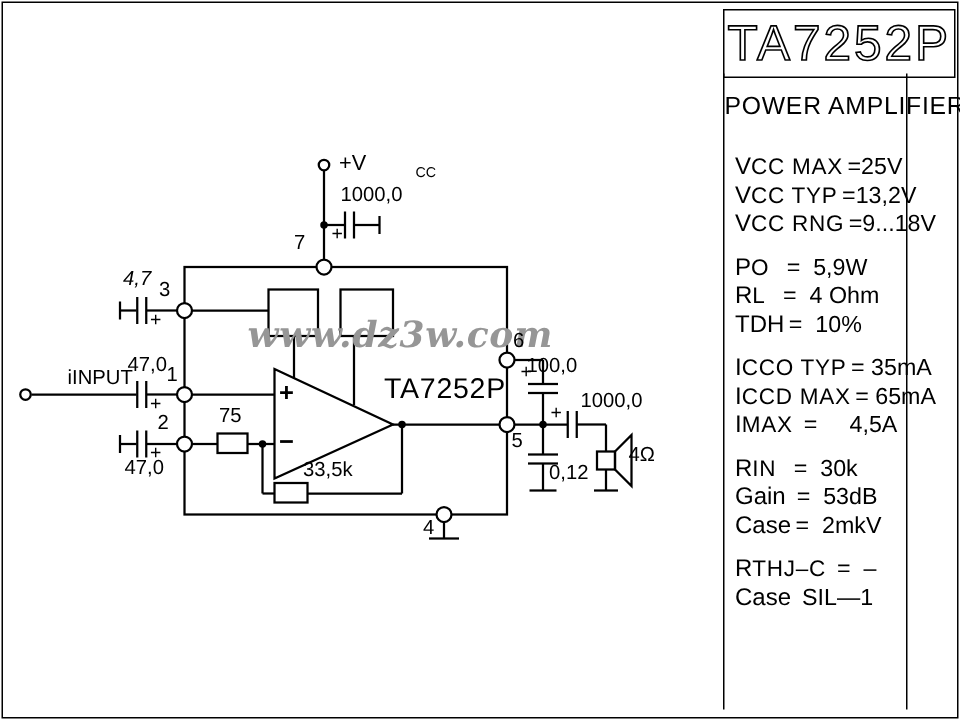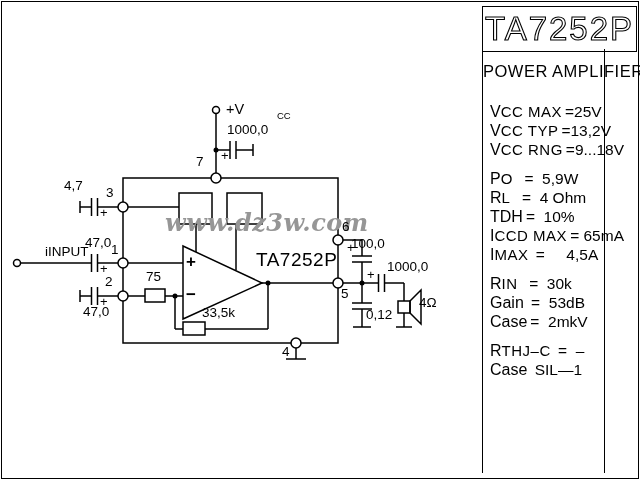--- a/index.html
+++ b/index.html
@@ -154,21 +154,21 @@
   <div>
 
       <span class="clbl l15" style="left: 226px; top: 102px;">+V</span>
 
       <span class="clbl l10" style="left: 245px; top: 111px;">CC</span>
 
       <span class="clbl" style="left: 227px; top: 123px;">1000,0</span>
 
       <span class="clbl" style="left: 196px; top: 155px;">7</span>
 
-      <span class="clbl" style="left: 64px; top: 179px;">4,7</span>
+      <span class="clbl" style="left: 82px; top: 179px; font-style: italic;">4,7</span>
 
       <span class="clbl" style="left: 106px; top: 186px;">3</span>
 
       <span class="clbl" style="left: 85px; top: 236px;">47,0</span>
 
       <span class="clbl" style="left: 111px; top: 243px;">1</span>
 
       <span class="clbl" style="left: 45px; top: 245px;">iINPUT</span>
 
       <span class="clbl" style="left: 105px; top: 275px;">2</span>
@@ -237,20 +237,23 @@
         </div>
 
         <div class="spec-row">
           <span class="base">R</span><span class="sub">L</span><span class="val">  =  4 Ohm</span>
         </div>
 
         <div class="spec-row">
           <span class="base">TDH</span><span class="sub"></span><span class="val">=  10%</span>
         </div>
 
+        <div class="spec-row gap">
+          <span class="base">I</span><span class="sub">CCO TYP</span><span class="val">= 35mA</span>
+        </div>
 
         <div class="spec-row">
           <span class="base">I</span><span class="sub">CCD MAX</span><span class="val">= 65mA</span>
         </div>
 
         <div class="spec-row">
           <span class="base">I</span><span class="sub">MAX</span><span class="val"> =     4,5A</span>
         </div>
 
         <div class="spec-row gap">

